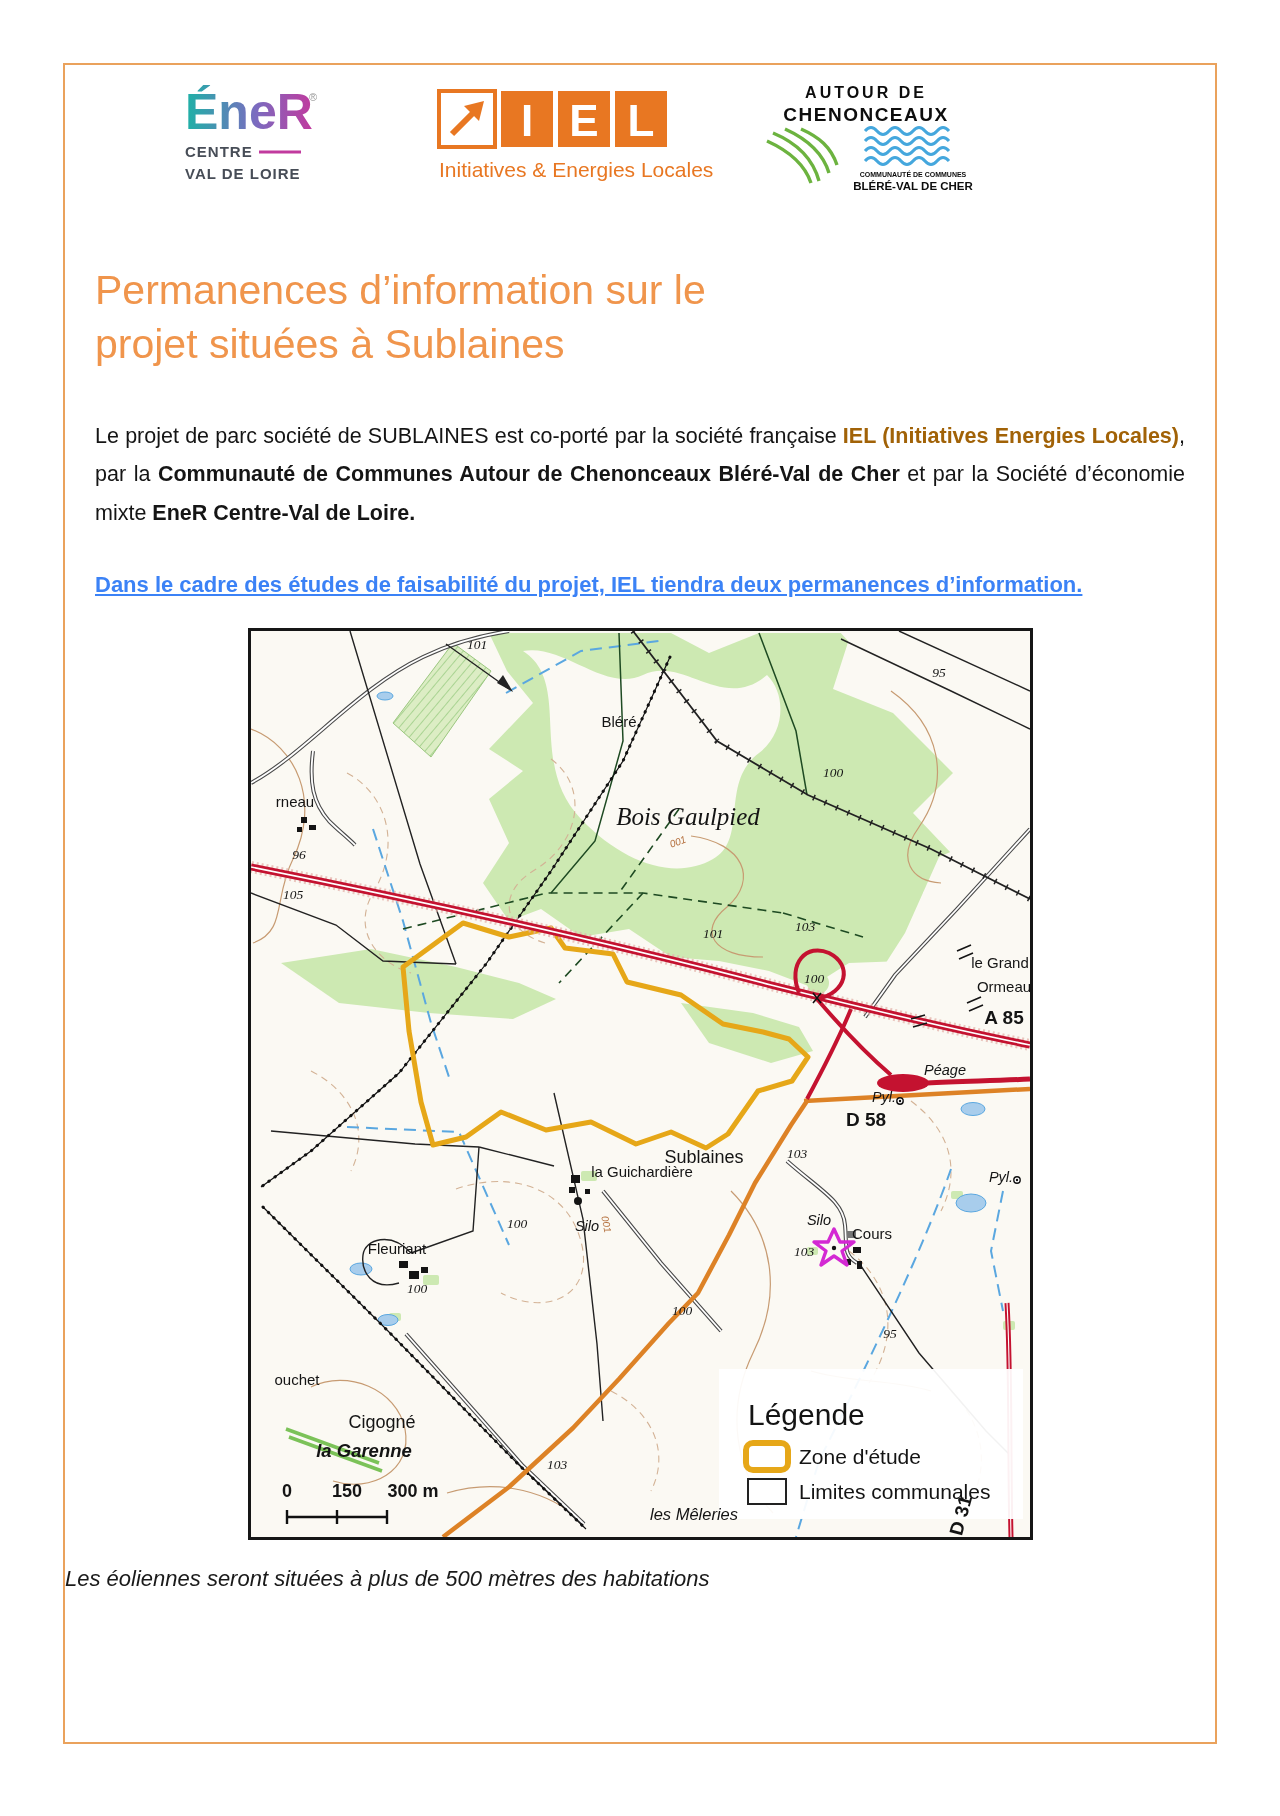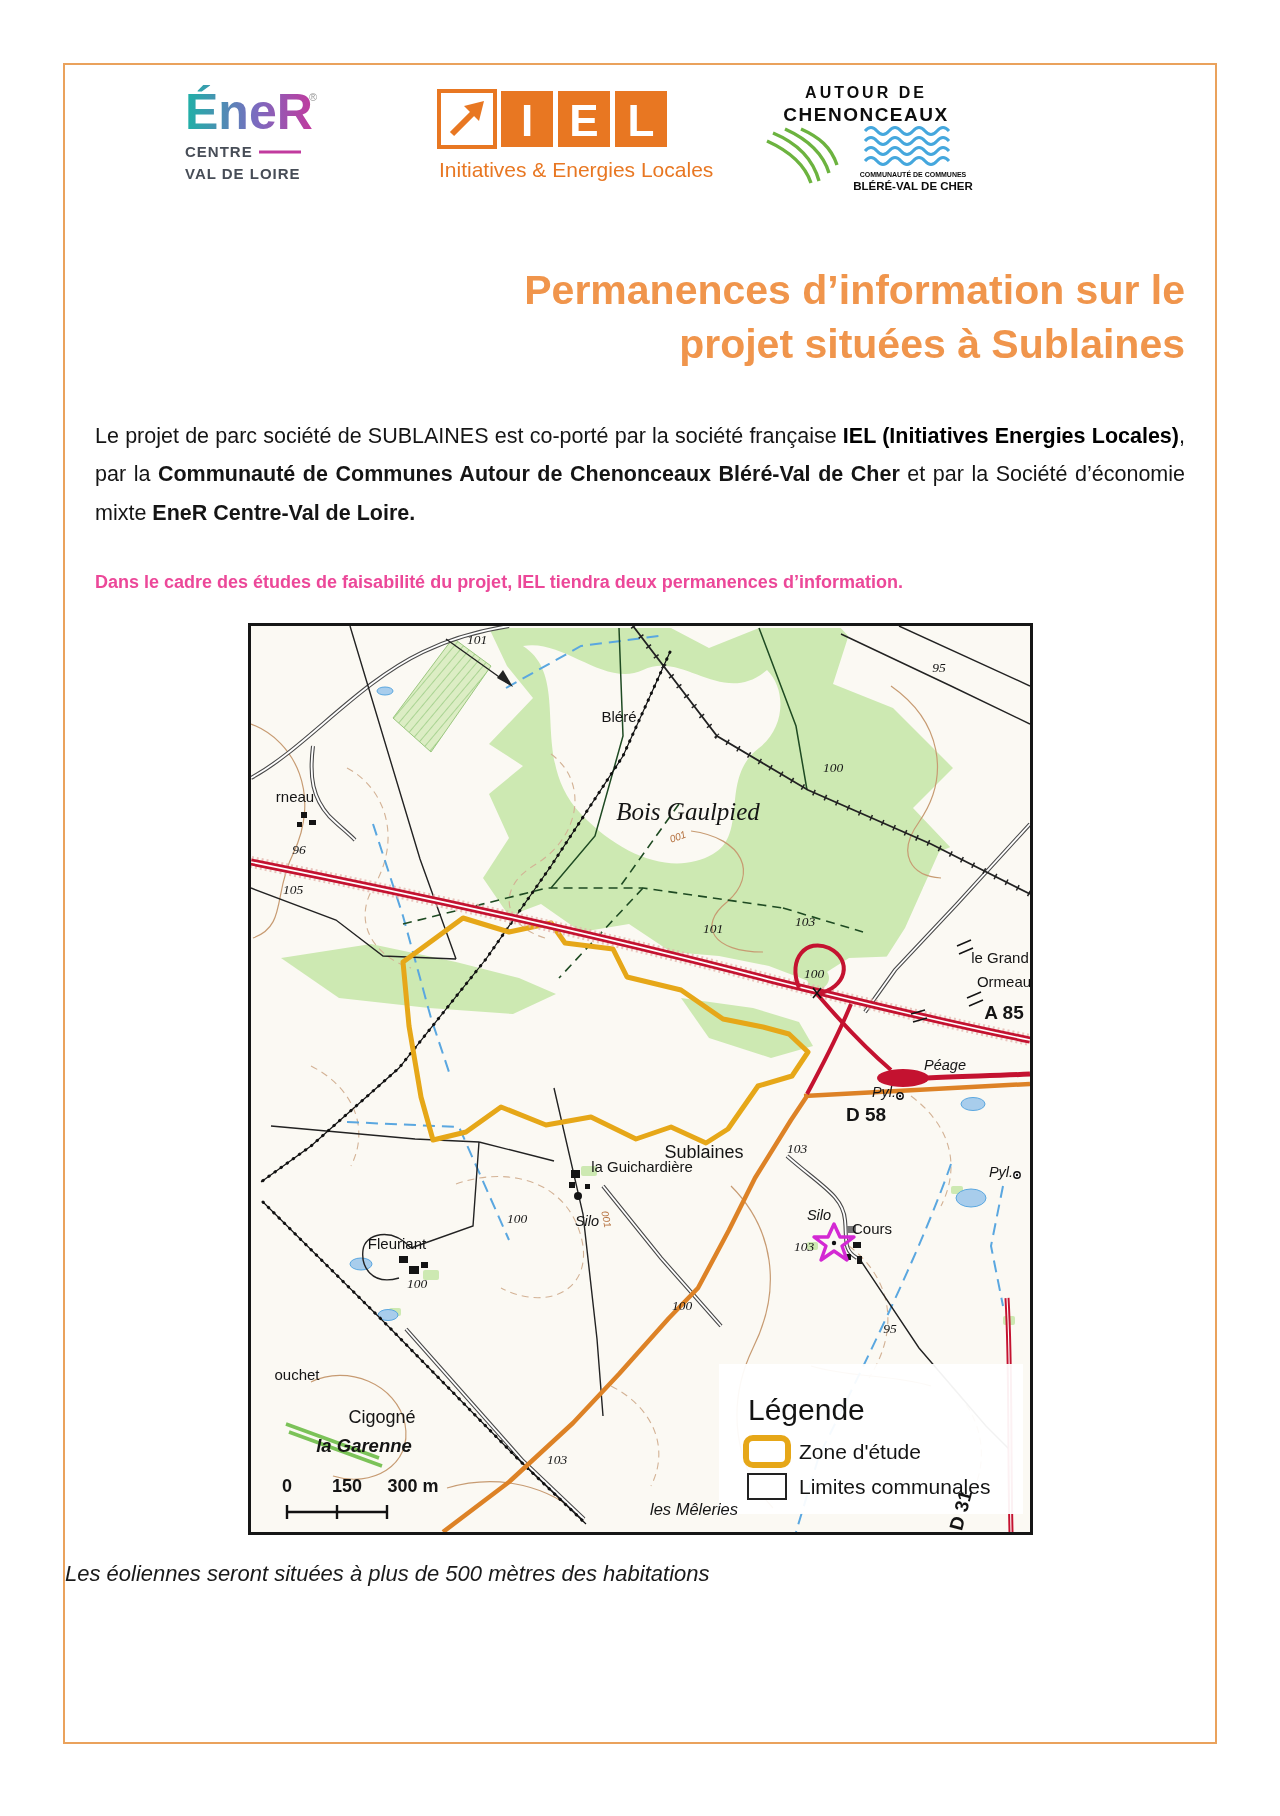--- a/index.html
+++ b/index.html
@@ -4,25 +4,25 @@
 <style>
   html,body{margin:0;padding:0;background:#fff;}
   body{width:1280px;height:1816px;position:relative;font-family:"Liberation Sans",sans-serif;color:#111;}
   .page{position:absolute;left:63px;top:63px;right:63px;bottom:72px;border:2px solid #eaa25c;background:#fff;}
   .content{position:relative;width:100%;height:100%;}
   .logos{position:relative;height:130px;padding-left:47px;}
   .logo{position:absolute;top:20px;}
   .logo-ener{left:118px;}
   .logo-iel{left:372px;top:22px;}
   .logo-chen{left:694px;top:16px;}
-  .title{margin:68px 30px 0;text-align:right;font-size:41px;line-height:1.32;font-weight:bold;color:#f0954c;}
+  .title{margin:68px 30px 0;text-align:left;font-size:41px;line-height:1.32;font-weight:normal;color:#f0954c;}
   .intro{margin:46px 30px 0;font-size:21.5px;line-height:1.78;text-align:justify;color:#151515;}
-  .intro .orange{color:#000000;font-weight:bold;}
+  .intro .orange{color:#a16207;font-weight:bold;}
   .intro .bold{font-weight:bold;}
-  .emphasis{margin:40px 30px 0;font-size:18px;font-weight:bold;color:#ec4899;}
+  .emphasis{margin:40px 30px 0;font-size:22px;font-weight:bold;color:#3b82f6;text-decoration:underline;}
   .map-wrap{width:779px;margin:30px auto 0;border:3px solid #161616;line-height:0;background:#fbf9f3;}
   .caption{margin:26px 0 0;text-align:left;font-style:italic;font-size:22px;color:#1a1a1a;}
   
   .ener-sub{font-size:15px;font-weight:bold;fill:#474d57;letter-spacing:1px;}
   
   #map text{font-family:"Liberation Sans",sans-serif;fill:#141414;text-anchor:middle;}
   #map .elev{font-family:"Liberation Serif",serif;font-style:italic;font-size:13.5px;}
   #map .place{font-size:15px;}
   #map .place-lg{font-size:18px;}
   #map .place-it{font-style:italic;font-size:14.5px;}

